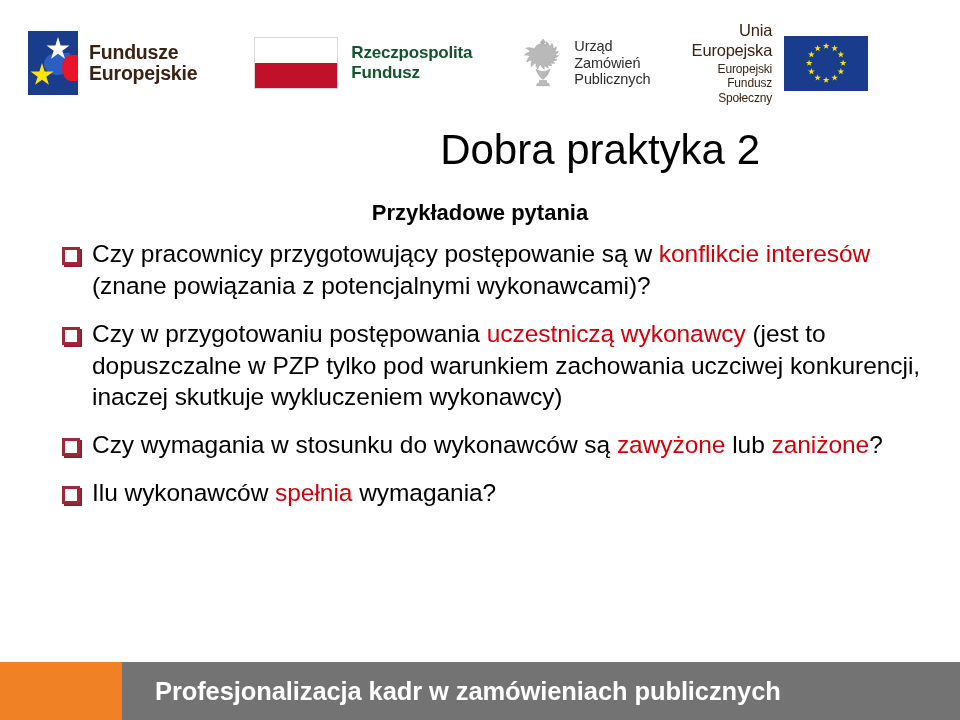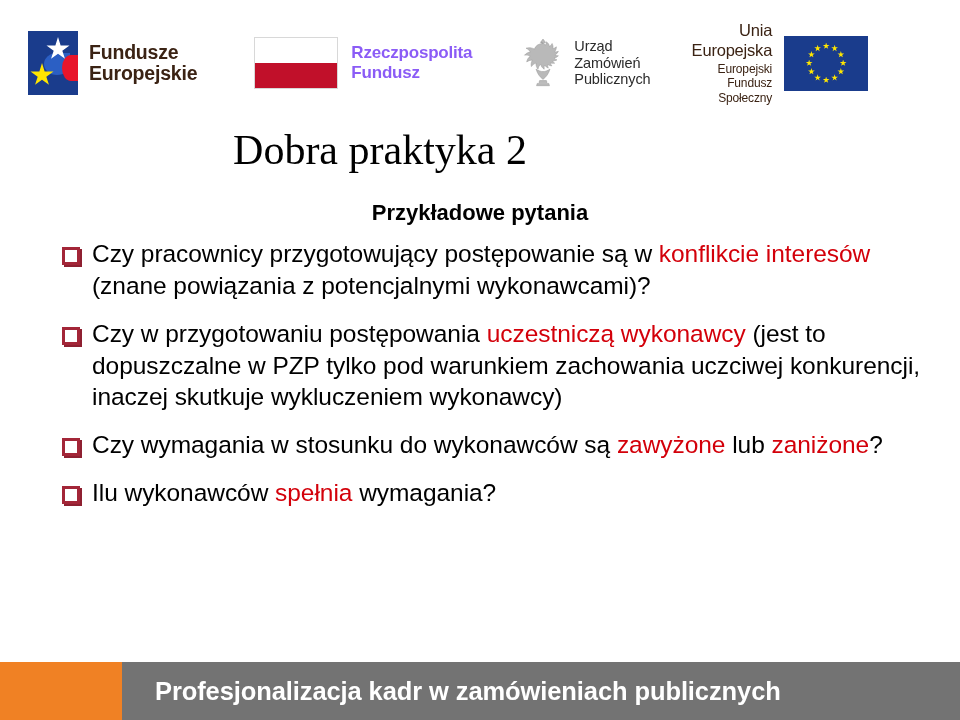--- a/index.html
+++ b/index.html
@@ -70,21 +70,21 @@
   
   .logo-rp { margin-left: 57px; }
   .pl-flag {
     width: 84px; height: 52px;
     border: 1px solid #d8d8d8;
     flex: none;
     display: flex; flex-direction: column;
   }
   .pl-flag .white { flex: 1; background: #ffffff; }
   .pl-flag .red   { flex: 1; background: #c1102a; }
-  .rp-text { margin-left: 13px; color: #8b5cf6; line-height: 1.15; }
+  .rp-text { margin-left: 13px; color: #14532d; line-height: 1.15; }
   .rp-text .l1, .rp-text .l2 { font-size: 17px; font-weight: bold; letter-spacing: -0.2px; }
 
   
   .logo-uzp { margin-left: 48px; }
   .eagle {
     width: 46px; height: 56px;
     flex: none;
     position: relative;
   }
   .uzp-text { margin-left: 8px; color: #2b2b2b; line-height: 1.16; }
@@ -105,26 +105,25 @@
     position: absolute;
     width: 7px; height: 7px;
     background: #ffe600;
     clip-path: polygon(50% 0%, 61% 35%, 98% 35%, 68% 57%, 79% 91%, 50% 70%, 21% 91%, 32% 57%, 2% 35%, 39% 35%);
   }
 
   
   .slide-title {
     position: absolute;
     top: 126px; left: 0; width: 760px;
-    text-align: center;
+    text-align: right;
     font-size: 42px;
     font-weight: normal;
     color: #000000;
     letter-spacing: 0px;
-    font-family: Liberation Serif, serif;
   }
   .slide-subtitle {
     position: absolute;
     top: 200px; left: 0; width: 960px;
     text-align: center;
     font-size: 22px;
     font-weight: bold;
     color: #000000;
   }
 

